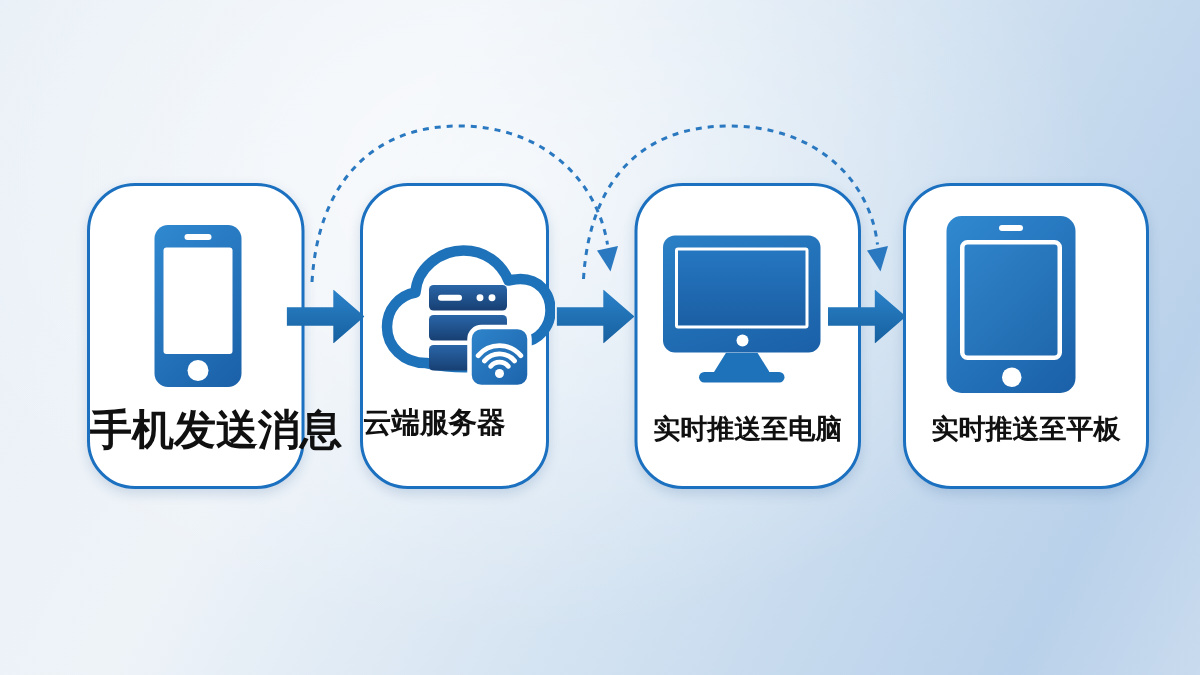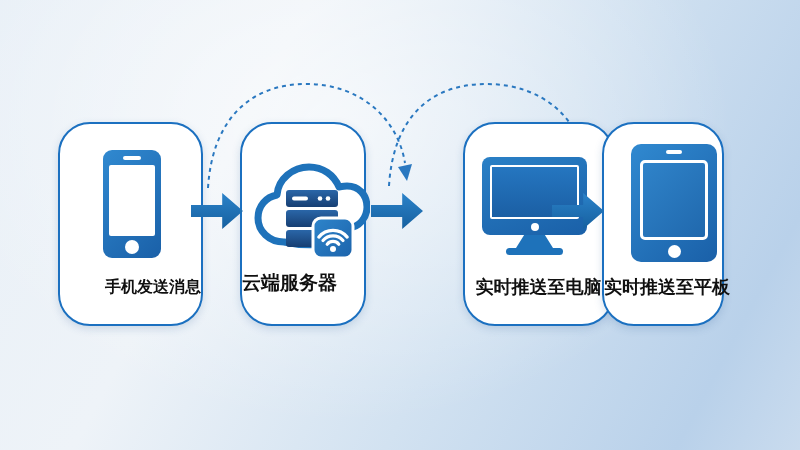--- a/index.html
+++ b/index.html
@@ -29,28 +29,28 @@
   
   .card{
     position:absolute;top:122px;height:204px;
     background:#fff;
     border:2.5px solid var(--card-border,#1b70c0);
     border-radius:32px;
     box-shadow:0 3px 8px rgba(40,90,150,.18);
   }
   .card.c1{left:58px;width:145px;}
   .card.c2{left:240px;width:126px;}
-  .card.c3{left:423px;width:151px;margin-left:40px;}
-  .card.c4{left:602px;width:122px;}
+  .card.c3{left:423px;width:151px;}
+  .card.c4{left:602px;width:164px;}
   .label{
     position:absolute;left:0;right:0;top:150px;
     text-align:center;color:var(--text,#101010);
     font-weight:bold;line-height:25px;white-space:nowrap;
   }
-  .c1 .label{font-size:16px;text-align:right;}
+  .c1 .label{font-size:28px;text-align:right;}
   .c2 .label{top:146px;font-size:19px;text-align:right;padding-right:29px;}
   .c3 .label,.c4 .label{font-size:18px;}
   
   .phone{position:absolute;left:43px;top:26px;width:58px;height:108px;
     background:linear-gradient(135deg,var(--icon-blue-1,#3089d0),var(--icon-blue-2,#1a60a8));
     border-radius:9px;}
   .phone .screen{position:absolute;left:6px;right:6px;top:15px;bottom:22px;background:#fff;border-radius:2px;}
   .phone .speaker{position:absolute;left:50%;top:6px;width:18px;height:4px;margin-left:-9px;background:#fff;border-radius:2px;}
   .phone .home{position:absolute;left:50%;bottom:4px;width:14px;height:14px;margin-left:-7px;background:#fff;border-radius:50%;}
   

